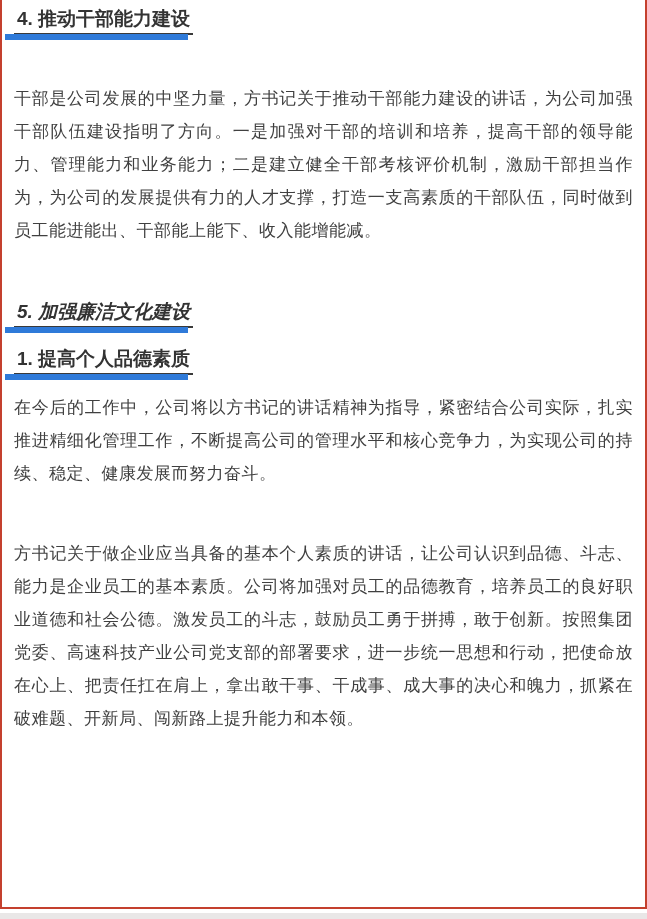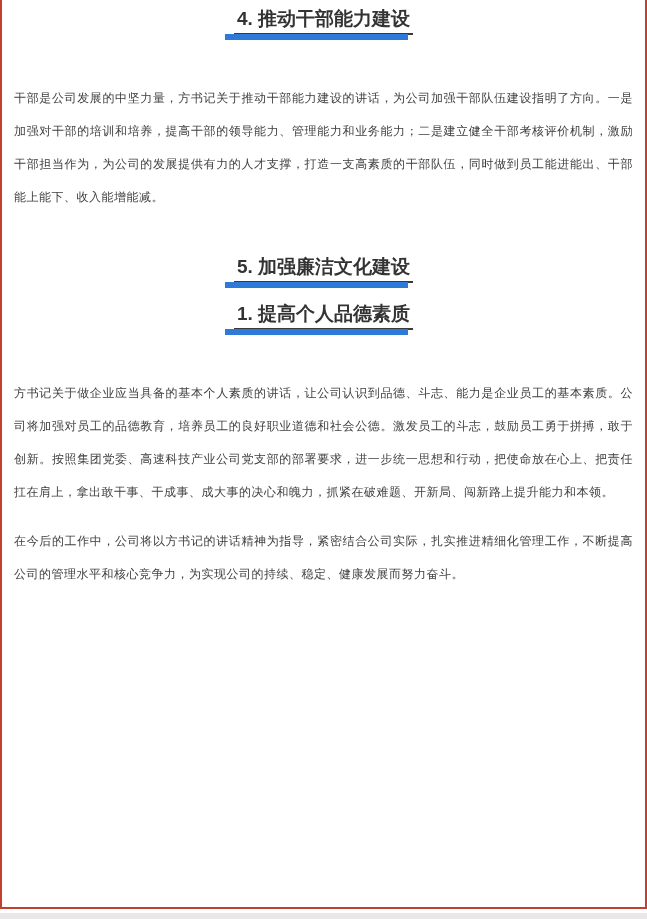--- a/index.html
+++ b/index.html
@@ -18,21 +18,21 @@
     width: 647px;
     height: 909px;
     background: #ffffff;
     border: 2px solid var(--border-red, #c4402e);
     border-top: none;
     padding: 0 12px;
     overflow: hidden;
   }
   .sec-heading {
     margin: 0;
-    text-align: center;
+    text-align: left;
     font-size: 19px;
     line-height: 26px;
     font-weight: bold;
     color: var(--heading-color, #333333);
   }
   .hl {
     position: relative;
     display: inline-block;
     border-bottom: 2px solid #3a3a3a;
     padding: 0 3px 1px 3px;
@@ -41,29 +41,29 @@
     content: "";
     position: absolute;
     left: -9px;
     bottom: -7px;
     width: calc(100% + 4px);
     height: 6px;
     background: var(--accent-blue, #2f7ad9);
   }
   .para {
     margin: 0;
-    font-size: 12px;
+    font-size: 17px;
     line-height: 33px;
     letter-spacing: 0.5px;
     color: var(--body-color, #404040);
     text-align: justify;
   }
   #sec-4 .sec-heading { margin-top: 6px; }
   #sec-4 .para        { margin-top: 47px; }
-  #sec-5 .sec-heading { margin-top: 40px; }
+  #sec-5 .sec-heading { margin-top: 52px; font-style: italic; }
   #sec-5 .para        { margin-top: 52px; }
   #sec-6 .sec-heading { margin-top: 18px; }
   #sec-6 .para-0      { margin-top: 47px; }
   #sec-6 .para-1      { margin-top: 16px; }
   .footer-strip {
     width: 647px;
     height: 6px;
     margin-top: 4px;
     background: var(--footer-strip, #e9e7e7);
   }
@@ -77,19 +77,19 @@
     <h2 class="sec-heading"><span class="hl">4. 推动干部能力建设</span></h2>
     <p class="para para-0">干部是公司发展的中坚力量，方书记关于推动干部能力建设的讲话，为公司加强干部队伍建设指明了方向。一是加强对干部的培训和培养，提高干部的领导能力、管理能力和业务能力；二是建立健全干部考核评价机制，激励干部担当作为，为公司的发展提供有力的人才支撑，打造一支高素质的干部队伍，同时做到员工能进能出、干部能上能下、收入能增能减。</p>
   </section>
 
   <section id="sec-5">
     <h2 class="sec-heading"><span class="hl">5. 加强廉洁文化建设</span></h2>
   </section>
 
   <section id="sec-6">
     <h2 class="sec-heading"><span class="hl">1. 提高个人品德素质</span></h2>
+    <p class="para para-1">在今后的工作中，公司将以方书记的讲话精神为指导，紧密结合公司实际，扎实推进精细化管理工作，不断提高公司的管理水平和核心竞争力，为实现公司的持续、稳定、健康发展而努力奋斗。</p>
     <p class="para para-0">方书记关于做企业应当具备的基本个人素质的讲话，让公司认识到品德、斗志、能力是企业员工的基本素质。公司将加强对员工的品德教育，培养员工的良好职业道德和社会公德。激发员工的斗志，鼓励员工勇于拼搏，敢于创新。按照集团党委、高速科技产业公司党支部的部署要求，进一步统一思想和行动，把使命放在心上、把责任扛在肩上，拿出敢干事、干成事、成大事的决心和魄力，抓紧在破难题、开新局、闯新路上提升能力和本领。</p>
-    <p class="para para-1">在今后的工作中，公司将以方书记的讲话精神为指导，紧密结合公司实际，扎实推进精细化管理工作，不断提高公司的管理水平和核心竞争力，为实现公司的持续、稳定、健康发展而努力奋斗。</p>
   </section>
 
 </div>
 
 <div class="footer-strip"></div>
 
 </body></html>

